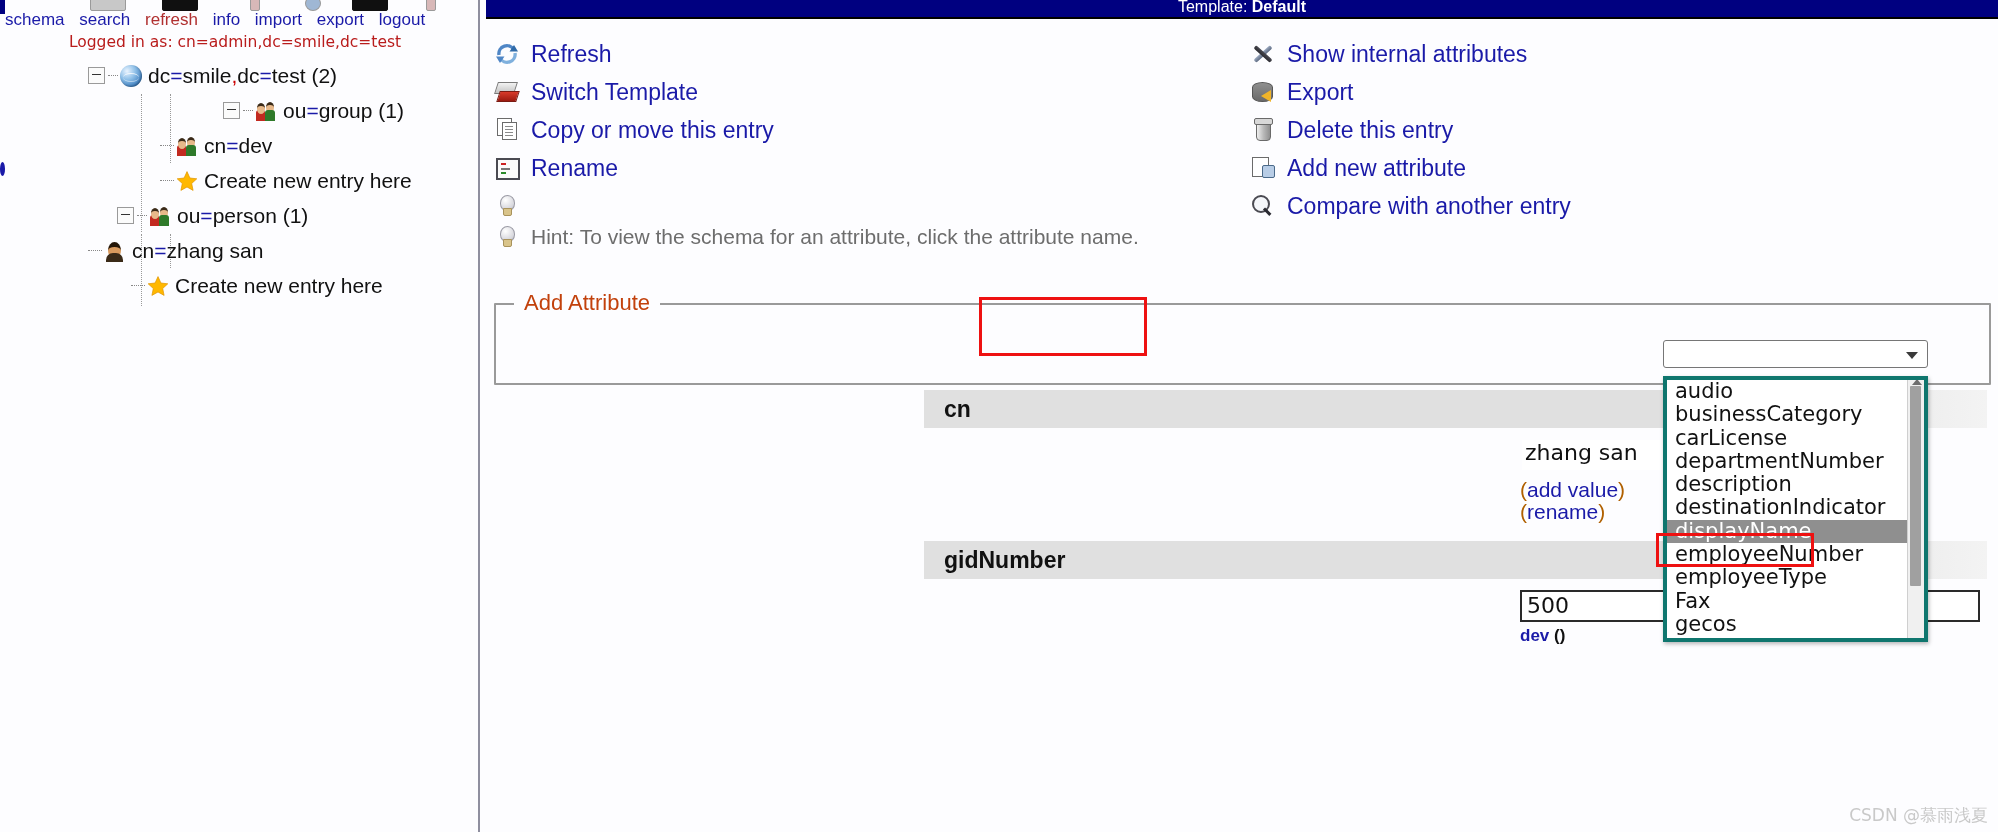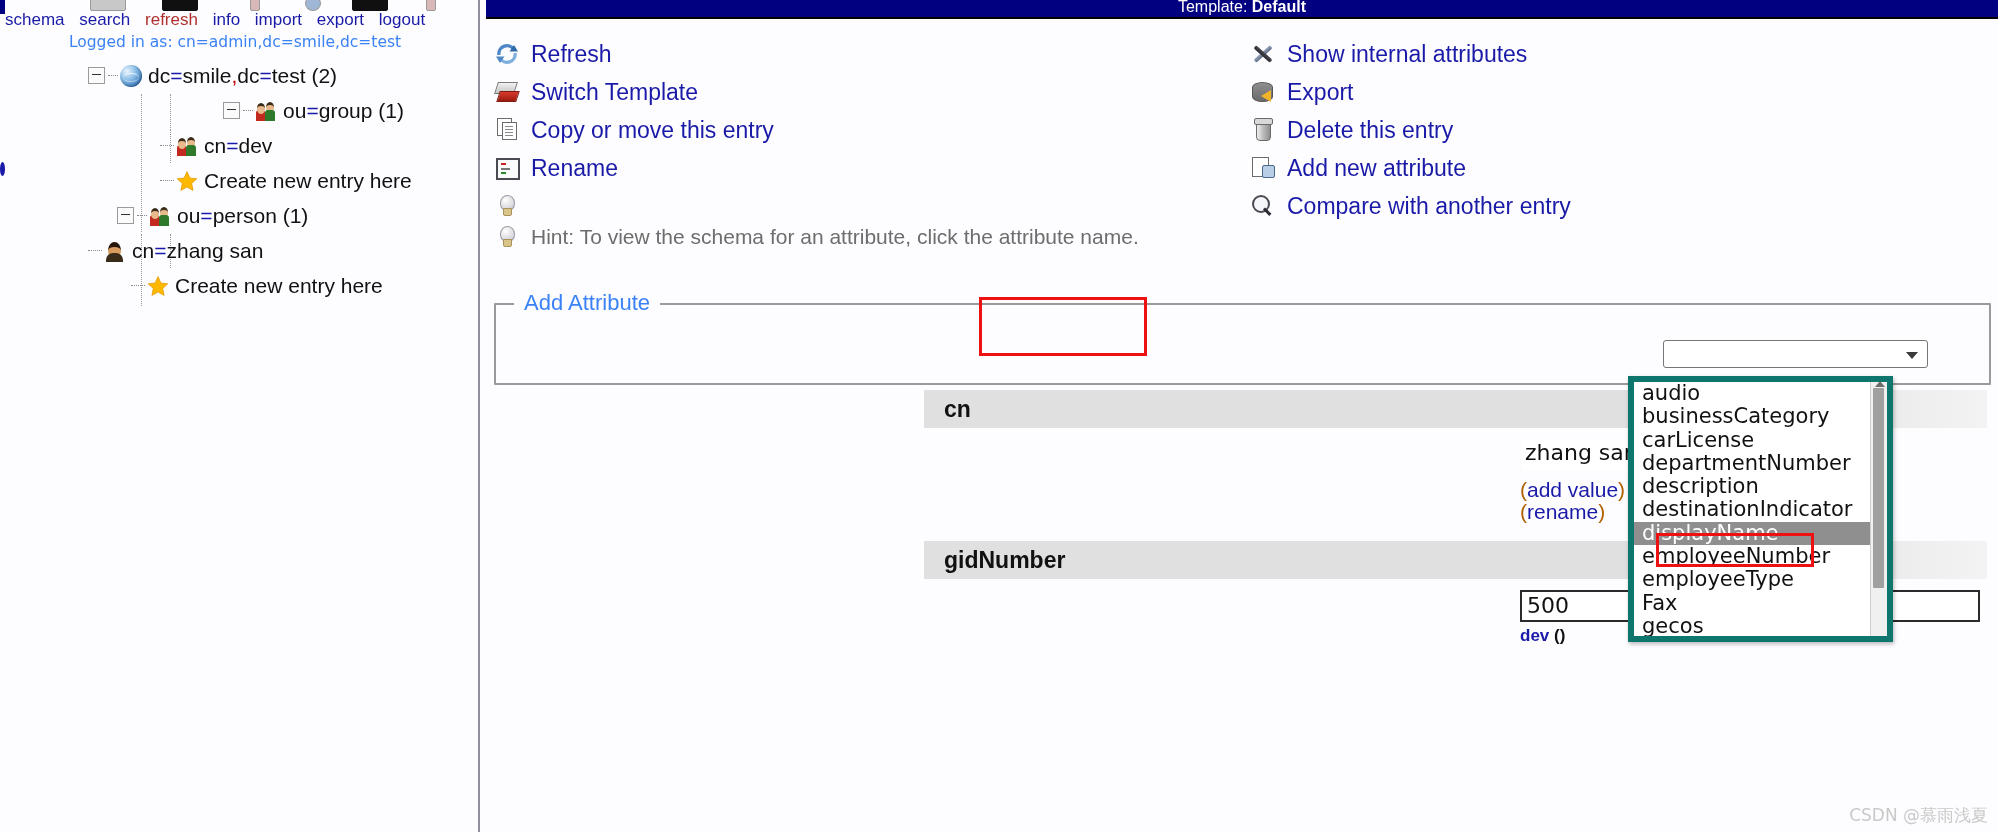--- a/index.html
+++ b/index.html
@@ -70,21 +70,21 @@
     cursor: pointer;
   }
   #navlinks .nl.red { color: #b03030; }
 
   #loggedin {
     position: absolute;
     left: 0; top: 33px;
     width: 470px;
     text-align: center;
     font-size: 15.5px;
-    color: #3b82f6;
+    color: #b91c1c;
     font-family: "DejaVu Sans", sans-serif;
   }
 
   #tree {
     position: absolute;
     left: 0; top: 58px;
     width: 510px;
   }
   .tnode {
     position: relative;
@@ -323,21 +323,21 @@
     border: 2px solid #9a9a9a;
     border-radius: 1px;
     background: transparent;
   }
   #addattr-legend {
     position: absolute;
     left: 18px; top: -15px;
     background: #fdfdff;
     padding: 0 10px;
     font-size: 22px;
-    color: #3b82f6;
+    color: #c2410c;
   }
   #addattr-redbox {
     position: absolute;
     left: 499px; top: 297px;
     width: 162px; height: 53px;
     border: 3px solid #ee1111;
     background: transparent;
     pointer-events: none;
   }
 
@@ -419,24 +419,24 @@
     left: 1040px; top: 626px;
     font-size: 17px;
     color: #1a1aa8;
     font-weight: bold;
   }
   #gid-sub .paren { color: #111; }
 
   
   #attr-dropdown {
     position: absolute;
-    left: 1148px; top: 376px;
+    left: 1183px; top: 376px;
     width: 265px; height: 266px;
     background: #ffffff;
-    border: 6px solid #0f766e;
+    border: 4px solid #0f766e;
     box-shadow: 1px 2px 4px rgba(0,0,0,.28);
     box-sizing: border-box;
     overflow: hidden;
     z-index: 40;
   }
   #attr-dropdown .opt {
     height: 23.3px;
     line-height: 23.3px;
     padding-left: 8px;
     font-size: 21px;

